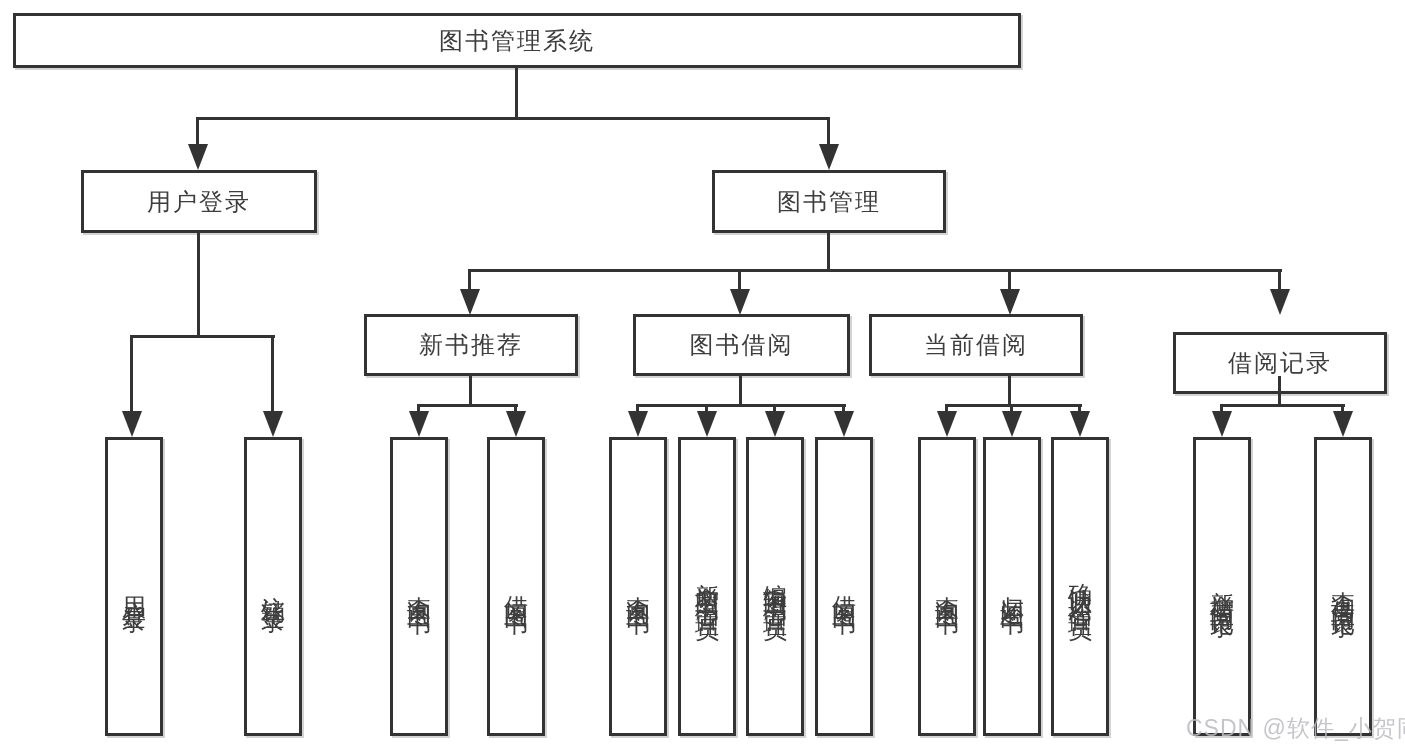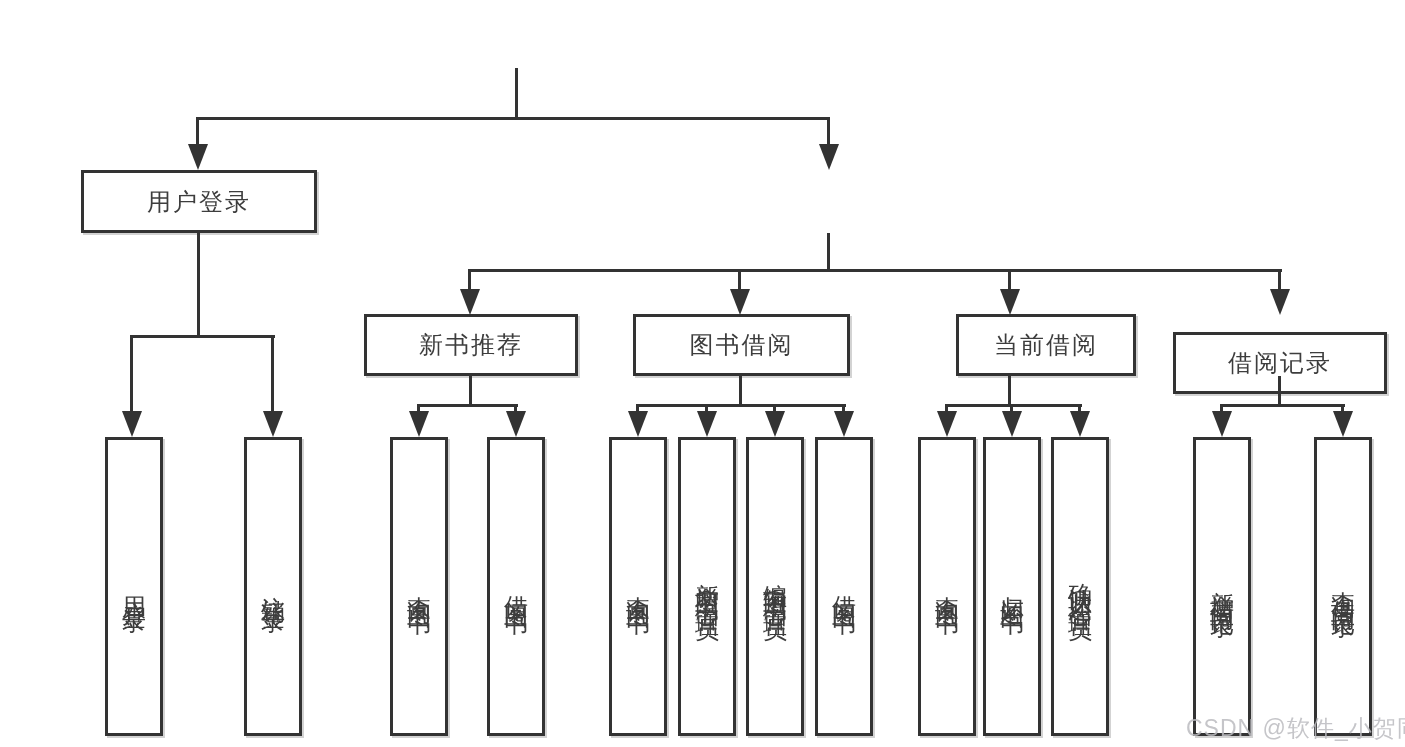--- a/index.html
+++ b/index.html
@@ -40,26 +40,28 @@
     position:absolute;left:1186px;top:713px;z-index:5;
     font-size:23px;letter-spacing:1px;white-space:nowrap;
     color:var(--watermark);opacity:.85;
   }
 </style>
 </head>
 <body>
 
 <div class="canvas">
 
+  <div class="node hbox" style="left:13px;top:13px;width:1008px;height:55px">图书管理系统</div>
 
   <div class="node hbox" style="left:81px;top:170px;width:236px;height:63px">用户登录</div>
+  <div class="node hbox" style="left:712px;top:170px;width:234px;height:63px">图书管理</div>
 
   <div class="node hbox" style="left:364px;top:314px;width:214px;height:62px">新书推荐</div>
   <div class="node hbox" style="left:633px;top:314px;width:217px;height:62px">图书借阅</div>
-  <div class="node hbox" style="left:956px;top:314px;width:180px;height:62px">当前借阅</div>
+  <div class="node hbox" style="left:869px;top:314px;width:214px;height:62px">当前借阅</div>
   <div class="node hbox" style="left:1173px;top:332px;width:214px;height:62px">借阅记录</div>
 
   <div class="node vbox" style="left:105px;top:437px;width:58px;height:299px">用户登录</div>
   <div class="node vbox" style="left:244px;top:437px;width:58px;height:299px">注销登录</div>
 
   <div class="node vbox" style="left:390px;top:437px;width:58px;height:299px">查询图书</div>
   <div class="node vbox" style="left:487px;top:437px;width:58px;height:299px">借阅图书</div>
 
   <div class="node vbox" style="left:609px;top:437px;width:58px;height:299px">查询图书</div>
   <div class="node vbox" style="left:678px;top:437px;width:58px;height:299px">新增图书（管理员）</div>

